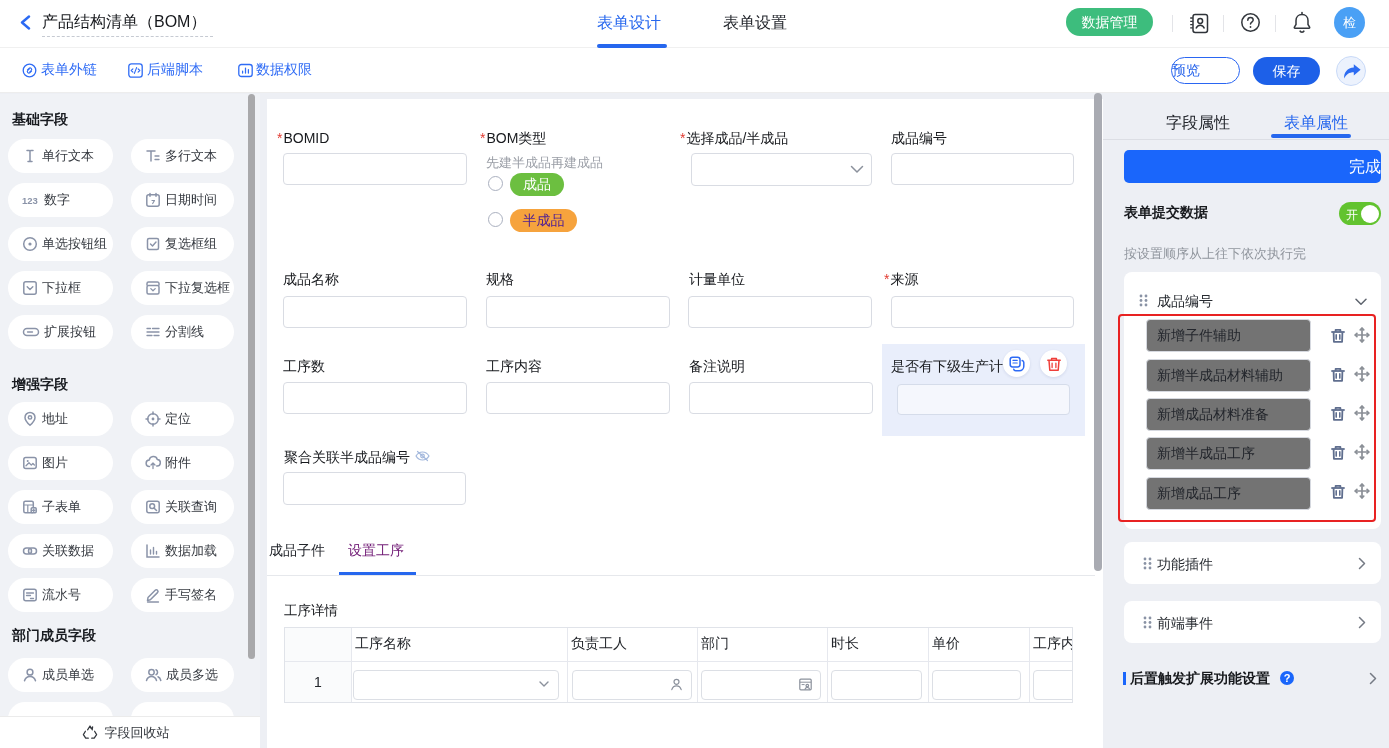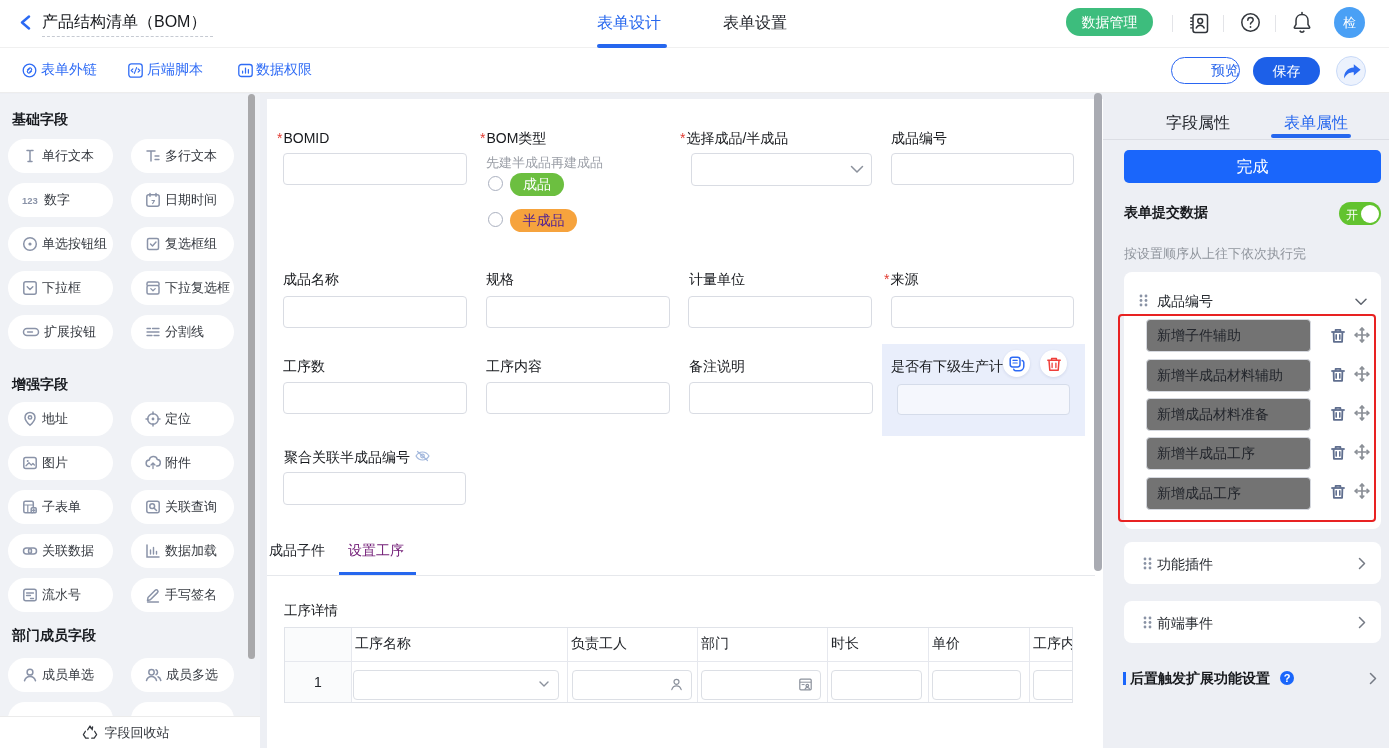--- a/index.html
+++ b/index.html
@@ -13,21 +13,21 @@
 .toptab{position:absolute;top:13px;font-size:16px}
 #tab-design{left:597px;color:#2667ee}
 #tab-setting{left:723px;color:#23262c}
 #tab-underline{position:absolute;left:597px;top:44px;width:70px;height:4px;background:#2667ee;border-radius:2px}
 #btn-data{position:absolute;left:1066px;top:8px;width:87px;height:28px;border-radius:14px;background:#3dbd7d;color:#fff;font-size:14px;text-align:center;line-height:28px}
 .vsep{position:absolute;top:15px;width:1px;height:17px;background:#e3e4e8}
 #avatar{position:absolute;left:1334px;top:7px;width:31px;height:31px;border-radius:50%;background:#4aa0f5;color:#fff;font-size:13px;text-align:center;line-height:31px}
 
 #toolbar{position:absolute;left:0;top:48px;width:1389px;height:45px;background:#fff;border-bottom:1px solid #ededed;z-index:5}
 .tool-link{position:absolute;top:13px;font-size:14px;color:#2e6bf5}
-#btn-preview{position:absolute;left:1171px;top:9px;width:69px;height:27px;border:1.5px solid #2a66f2;border-radius:14px;color:#2563eb;font-size:14px;text-align:right;line-height:24px;background:#fff}
+#btn-preview{position:absolute;left:1171px;top:9px;width:69px;height:27px;border:1.5px solid #2a66f2;border-radius:14px;color:#2563eb;font-size:14px;text-align:left;line-height:24px;background:#fff}
 #btn-save{position:absolute;left:1253px;top:9px;width:67px;height:28px;border-radius:14px;background:#1d60e8;color:#fff;font-size:14px;text-align:center;line-height:28px}
 #btn-share{position:absolute;left:1336px;top:8px;width:30px;height:30px;border-radius:50%;background:#ecf2fd;border:1px solid #c9daf8}
 
 #lsb{position:absolute;left:0;top:94px;width:260px;height:654px;background:#f0f2f6;overflow:hidden}
 .sec-h{position:absolute;font-size:14px;font-weight:bold;color:#181b20;left:12px}
 .pill{position:absolute;height:34px;background:#fff;border-radius:17px;font-size:13px;color:#34383f;display:flex;align-items:center;white-space:nowrap;overflow:hidden}
 .pill.c1{left:8px;width:105px}
 .pill.c2{left:131px;width:103px}
 .pill svg{margin-left:14px;margin-right:4px;flex:none}
 #lsb-thumb{position:absolute;left:248px;top:0px;width:7px;height:565px;border-radius:4px;background:#a9a9ab}
@@ -48,21 +48,21 @@
 #ptable{position:absolute;left:17px;top:528px;width:789px;height:76px;border:1px solid #e0e3e9;overflow:hidden}
 .tcell{position:absolute;border-left:1px solid #e6e8ee;top:0;height:100%}
 .th{font-size:14px;color:#23262b;padding:7px 0 0 4px;white-space:nowrap}
 #trow-line{position:absolute;left:0;top:33px;width:100%;height:1px;background:#e6e8ee}
 .winp{position:absolute;height:30px;border:1px solid #dcdfe5;border-radius:4px;background:#fff}
 
 #rsb{position:absolute;left:1103px;top:94px;width:286px;height:654px;background:#edeff4}
 .rtab{position:absolute;top:19px;font-size:16px}
 #rtab-underline{position:absolute;left:168px;top:40px;width:80px;height:4px;background:#2667ee;border-radius:2px}
 #rdivider{position:absolute;left:0;top:45px;width:286px;height:1px;background:#dcdee4}
-#btn-done{position:absolute;left:21px;top:56px;width:257px;height:33px;background:#1a66fb;border-radius:5px;color:#fff;font-size:16px;text-align:center;line-height:33px}
+#btn-done{position:absolute;left:21px;top:56px;width:257px;height:33px;background:#1a66fb;border-radius:5px;color:#fff;font-size:16px;text-align:right;line-height:33px}
 #lbl-submit{position:absolute;left:21px;top:110px;font-size:14px;font-weight:bold;color:#17191d}
 #toggle{position:absolute;left:236px;top:108px;width:42px;height:23px;border-radius:12px;background:#62c32f;color:#fff;font-size:12px}
 #toggle .knob{position:absolute;right:2.5px;top:2.5px;width:18px;height:18px;border-radius:50%;background:#fff}
 #hint{position:absolute;left:21px;top:151px;font-size:13px;color:#8f949c}
 .rpanel{position:absolute;left:21px;width:257px;background:#fff;border-radius:8px}
 .rpanel .ptitle{position:absolute;left:33px;font-size:14px;color:#272b31}
 #redbox{position:absolute;left:15px;top:220px;width:258px;height:208px;border:2px solid #e82222;border-radius:4px;z-index:2}
 .ditem{position:absolute;left:43px;width:165px;height:33px;border:1px solid #d6d9e0;border-radius:4px;background:#737373;font-size:14px;color:#23262c;line-height:31px;padding-left:10px;z-index:3}
 .dicon{position:absolute;z-index:3}
 #posttrigger{position:absolute;left:27px;top:576px;font-size:14px;font-weight:bold;color:#17191d}

